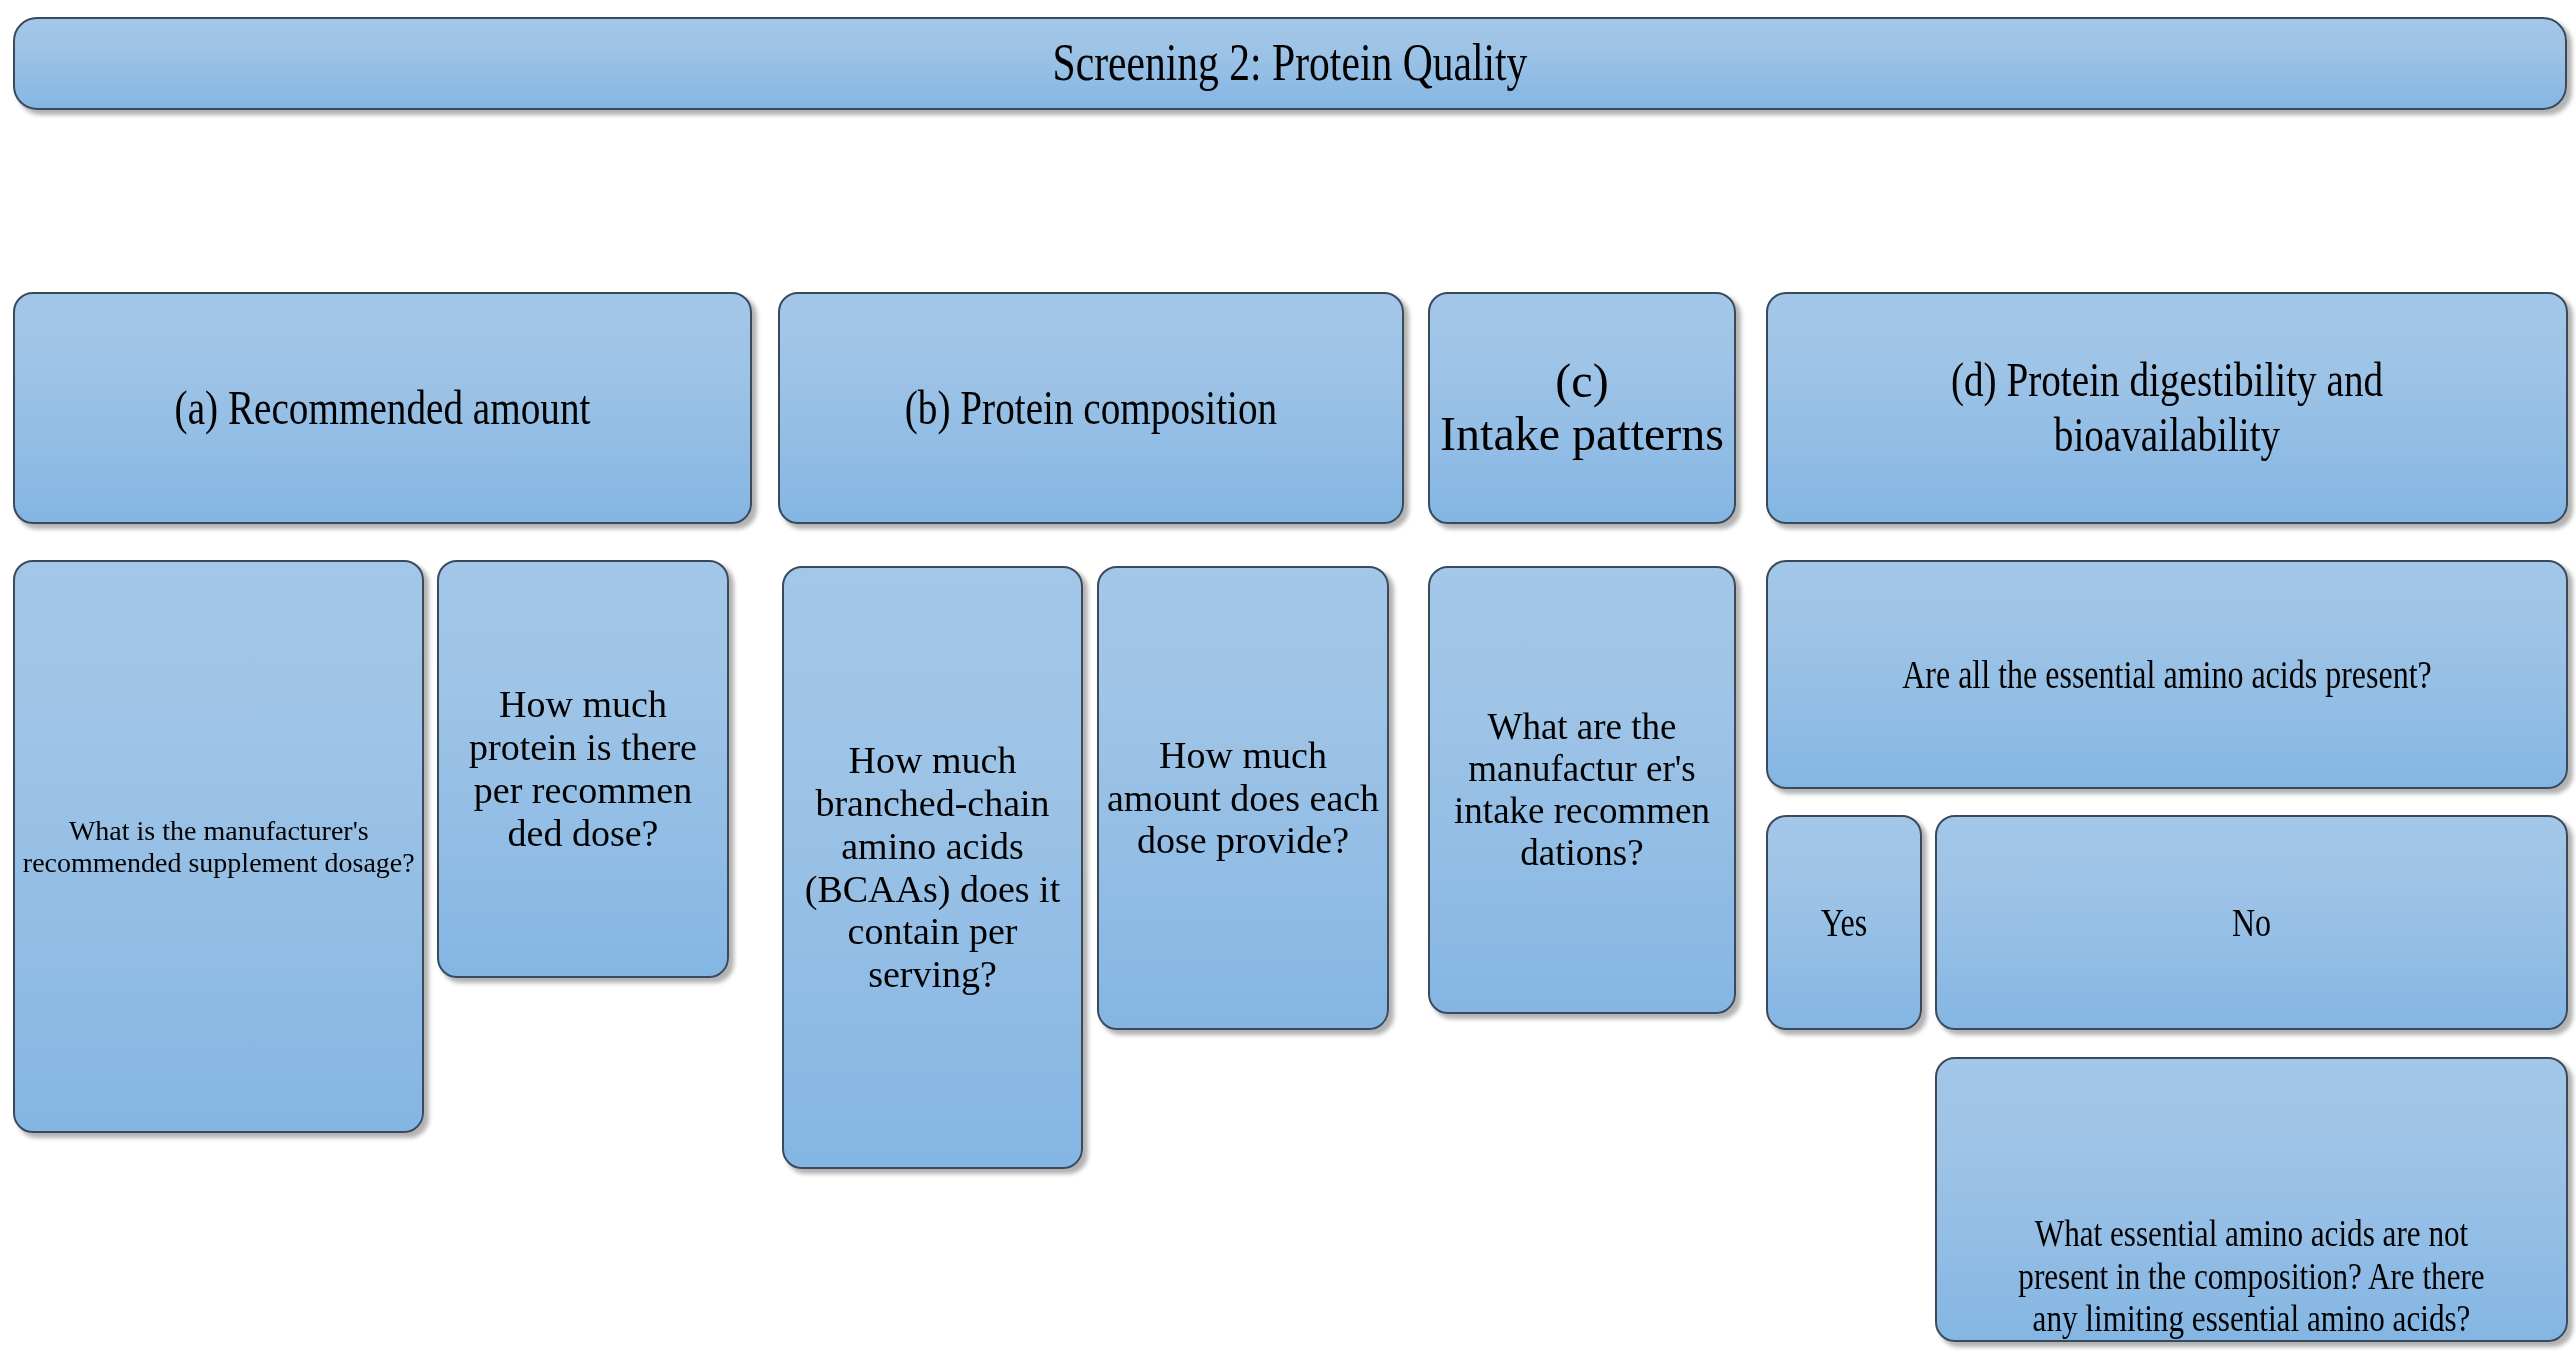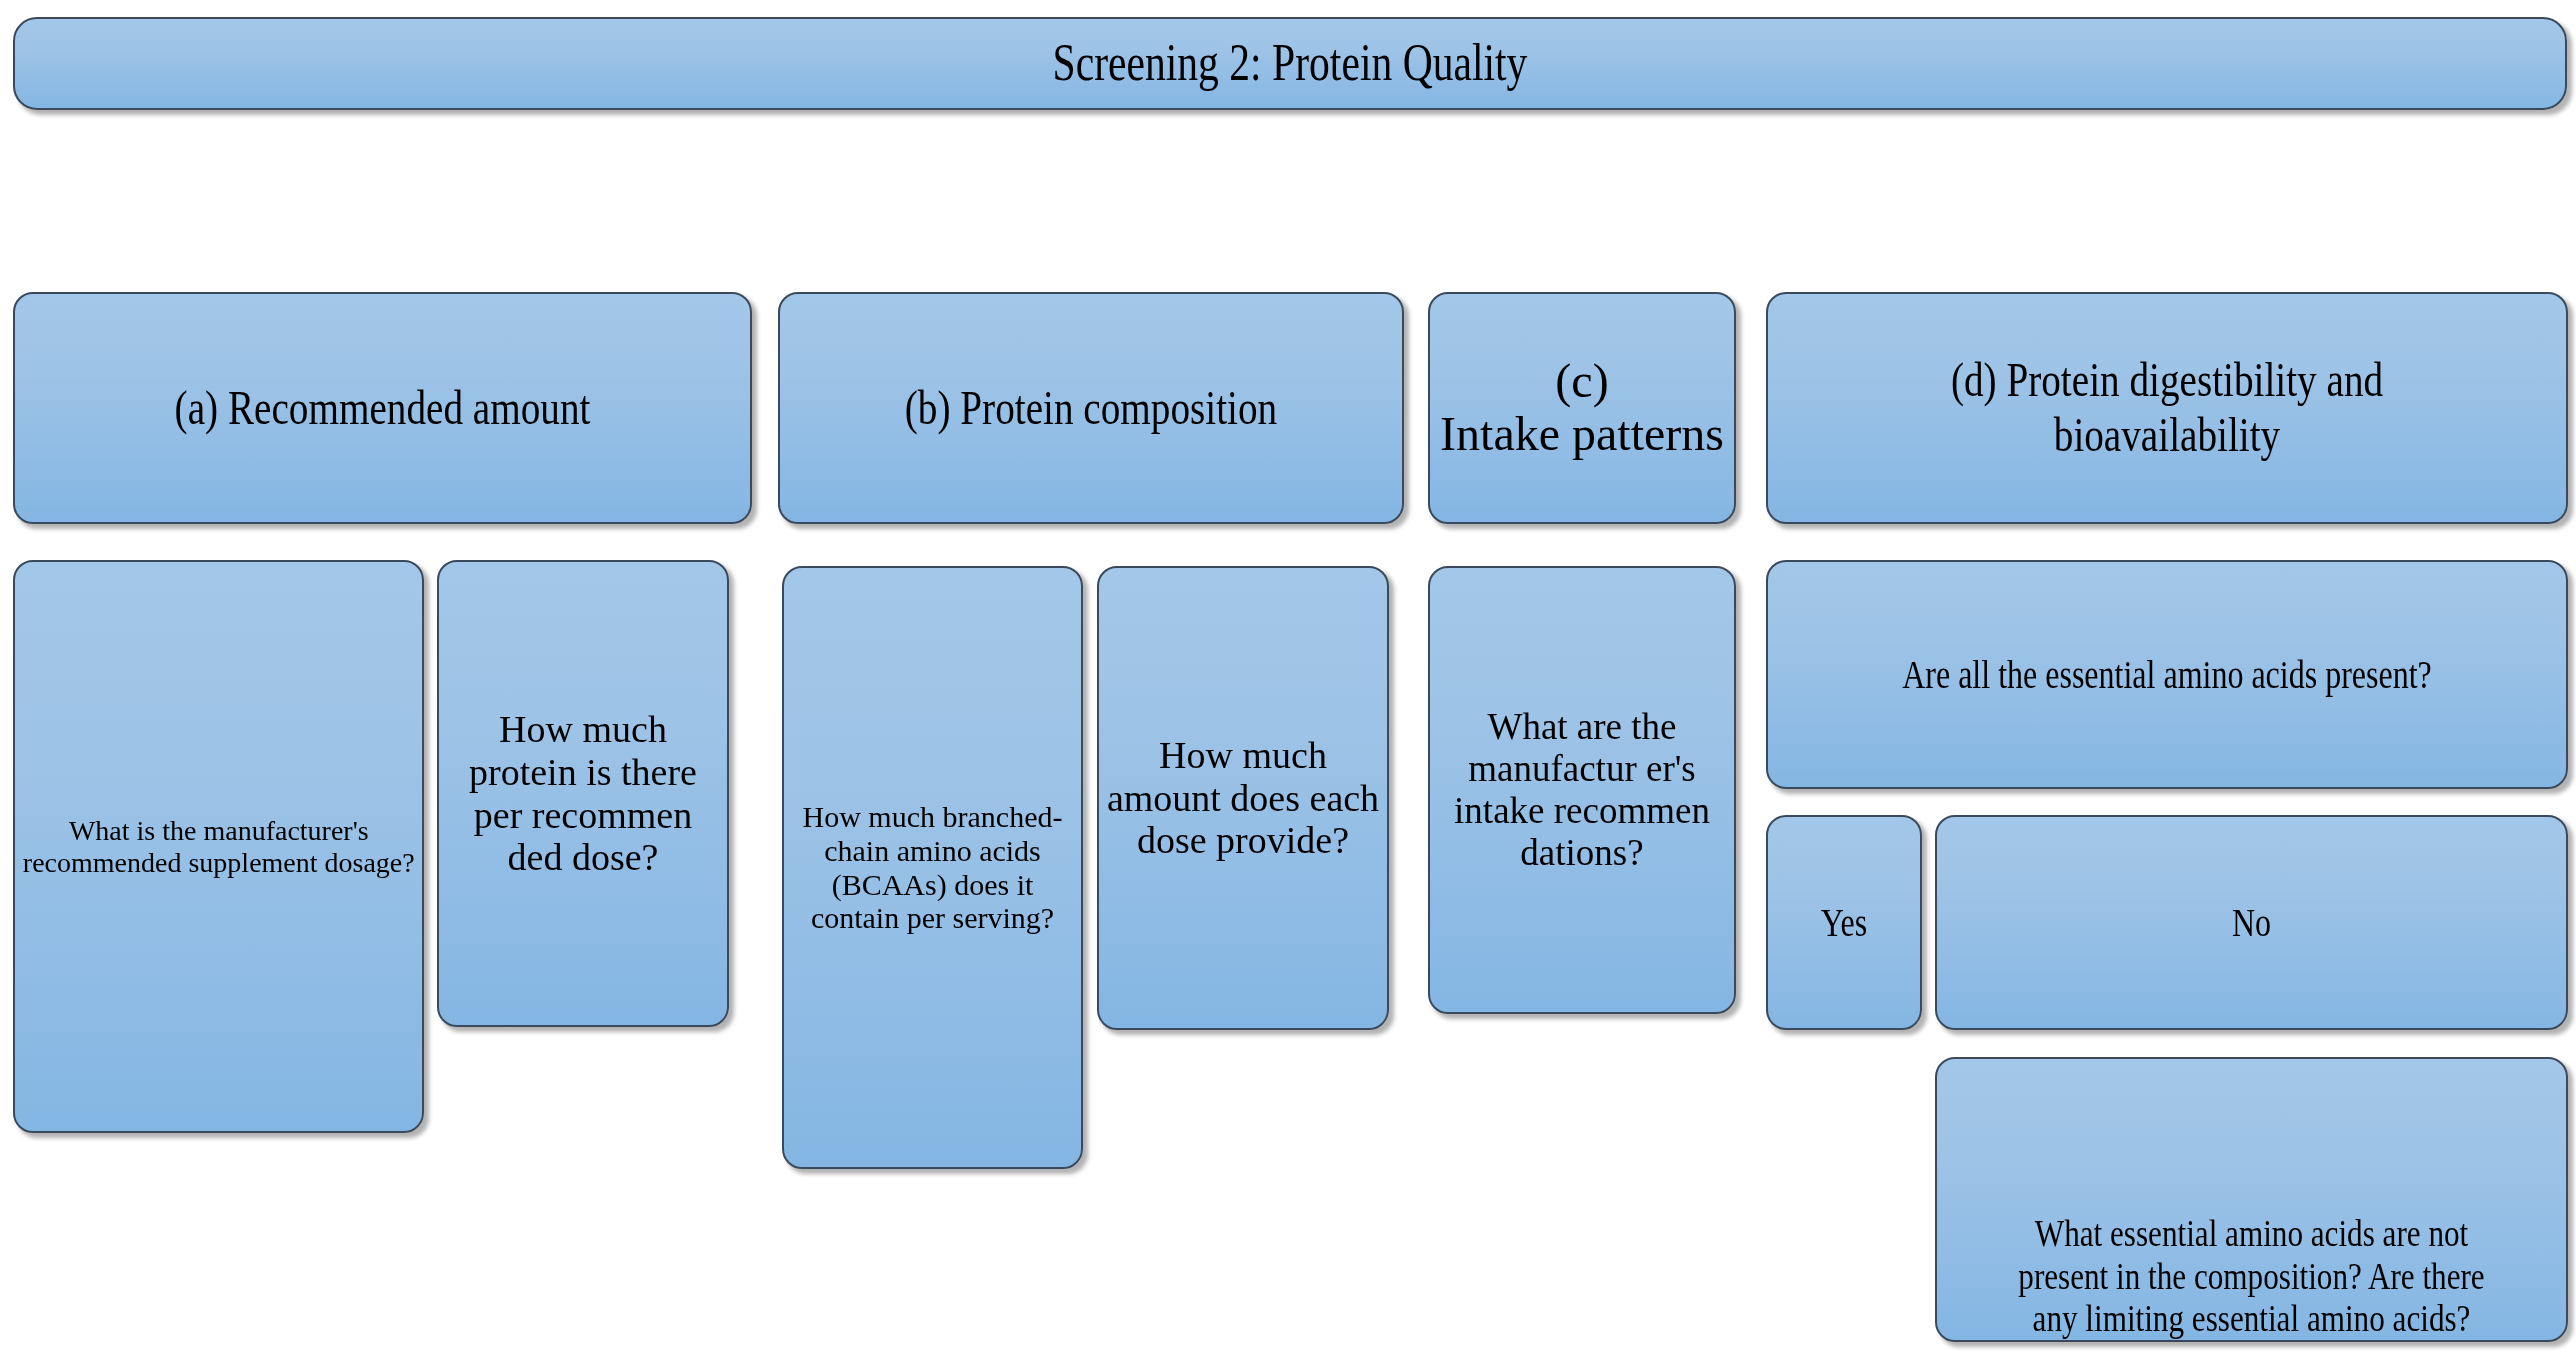--- a/index.html
+++ b/index.html
@@ -73,25 +73,25 @@
 
   
   .q .txt {
     font-size: 37px;
     line-height: 1.13;
   }
 
   #q-a1 { left: 13.3px;   top: 560px;  width: 411px; height: 573px; }
   #q-a1 .txt { font-size: 28px; }
 
-  #q-a2 { left: 437px;  top: 560px;  width: 292px; height: 467px; }
+  #q-a2 { left: 437px;  top: 560px;  width: 292px; height: 418px; }
   #q-a2 .txt { font-size: 38px; }
 
   #q-b1 { left: 782px; top: 566px;  width: 301px; height: 603px; }
-  #q-b1 .txt { font-size: 30px; }
+  #q-b1 .txt { font-size: 38px; }
 
   #q-b2 { left: 1097px; top: 566px;  width: 292px; height: 464px; }
   #q-b2 .txt { font-size: 38px; }
 
   #q-c1 { left: 1428px; top: 566px;  width: 308px; height: 448px; }
   #q-c1 .txt { font-size: 37px; }
 
   #q-d1 { left: 1766px; top: 560px;  width: 802px; height: 229px; }
   #q-d1 .txt { font-size: 40px; transform: scaleX(0.80); }
 

